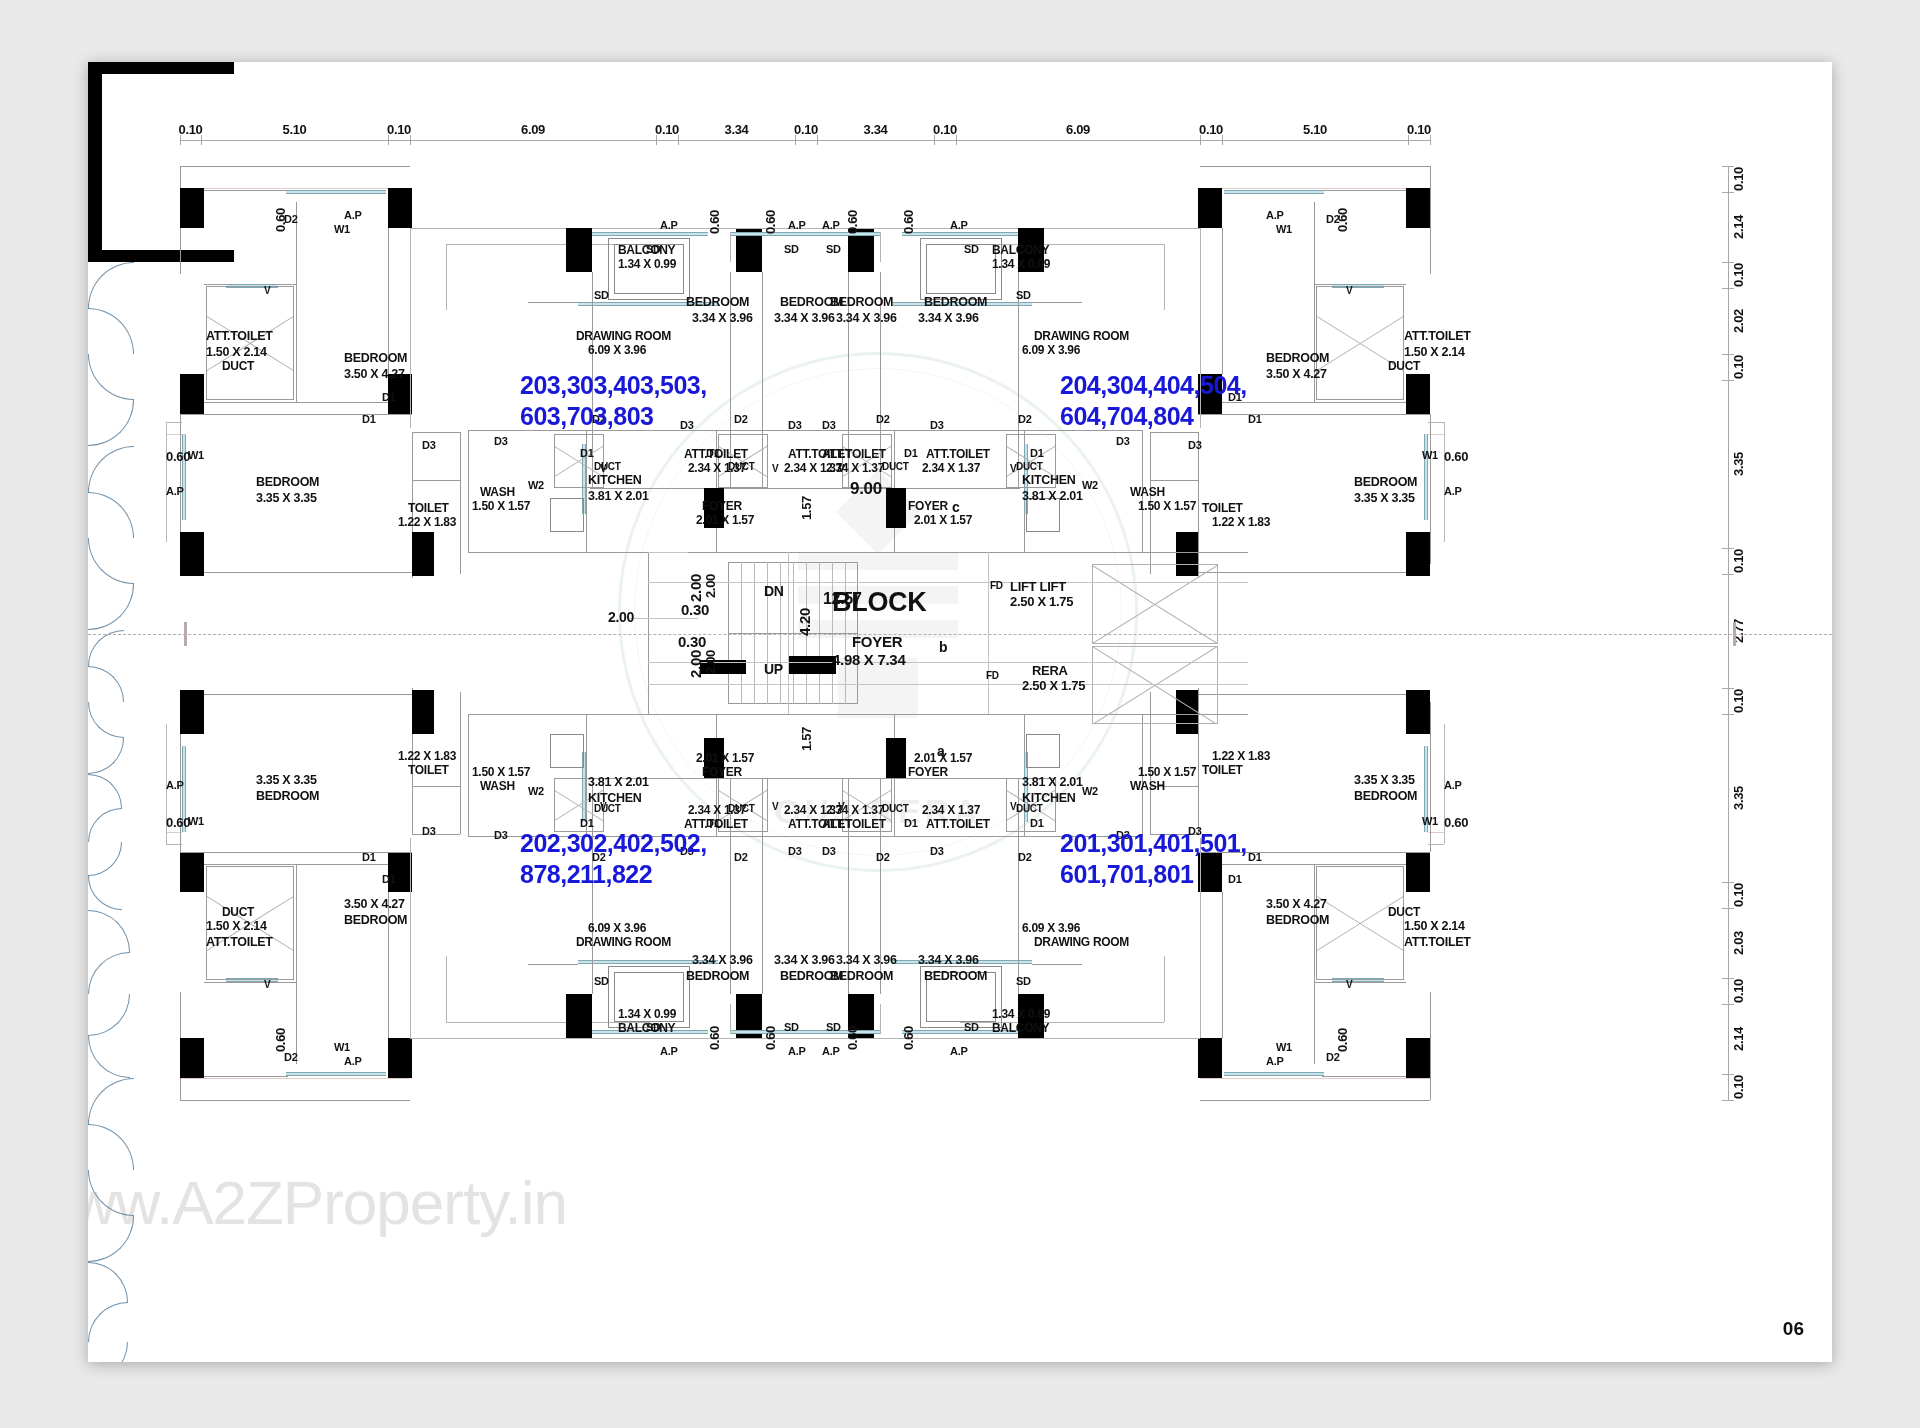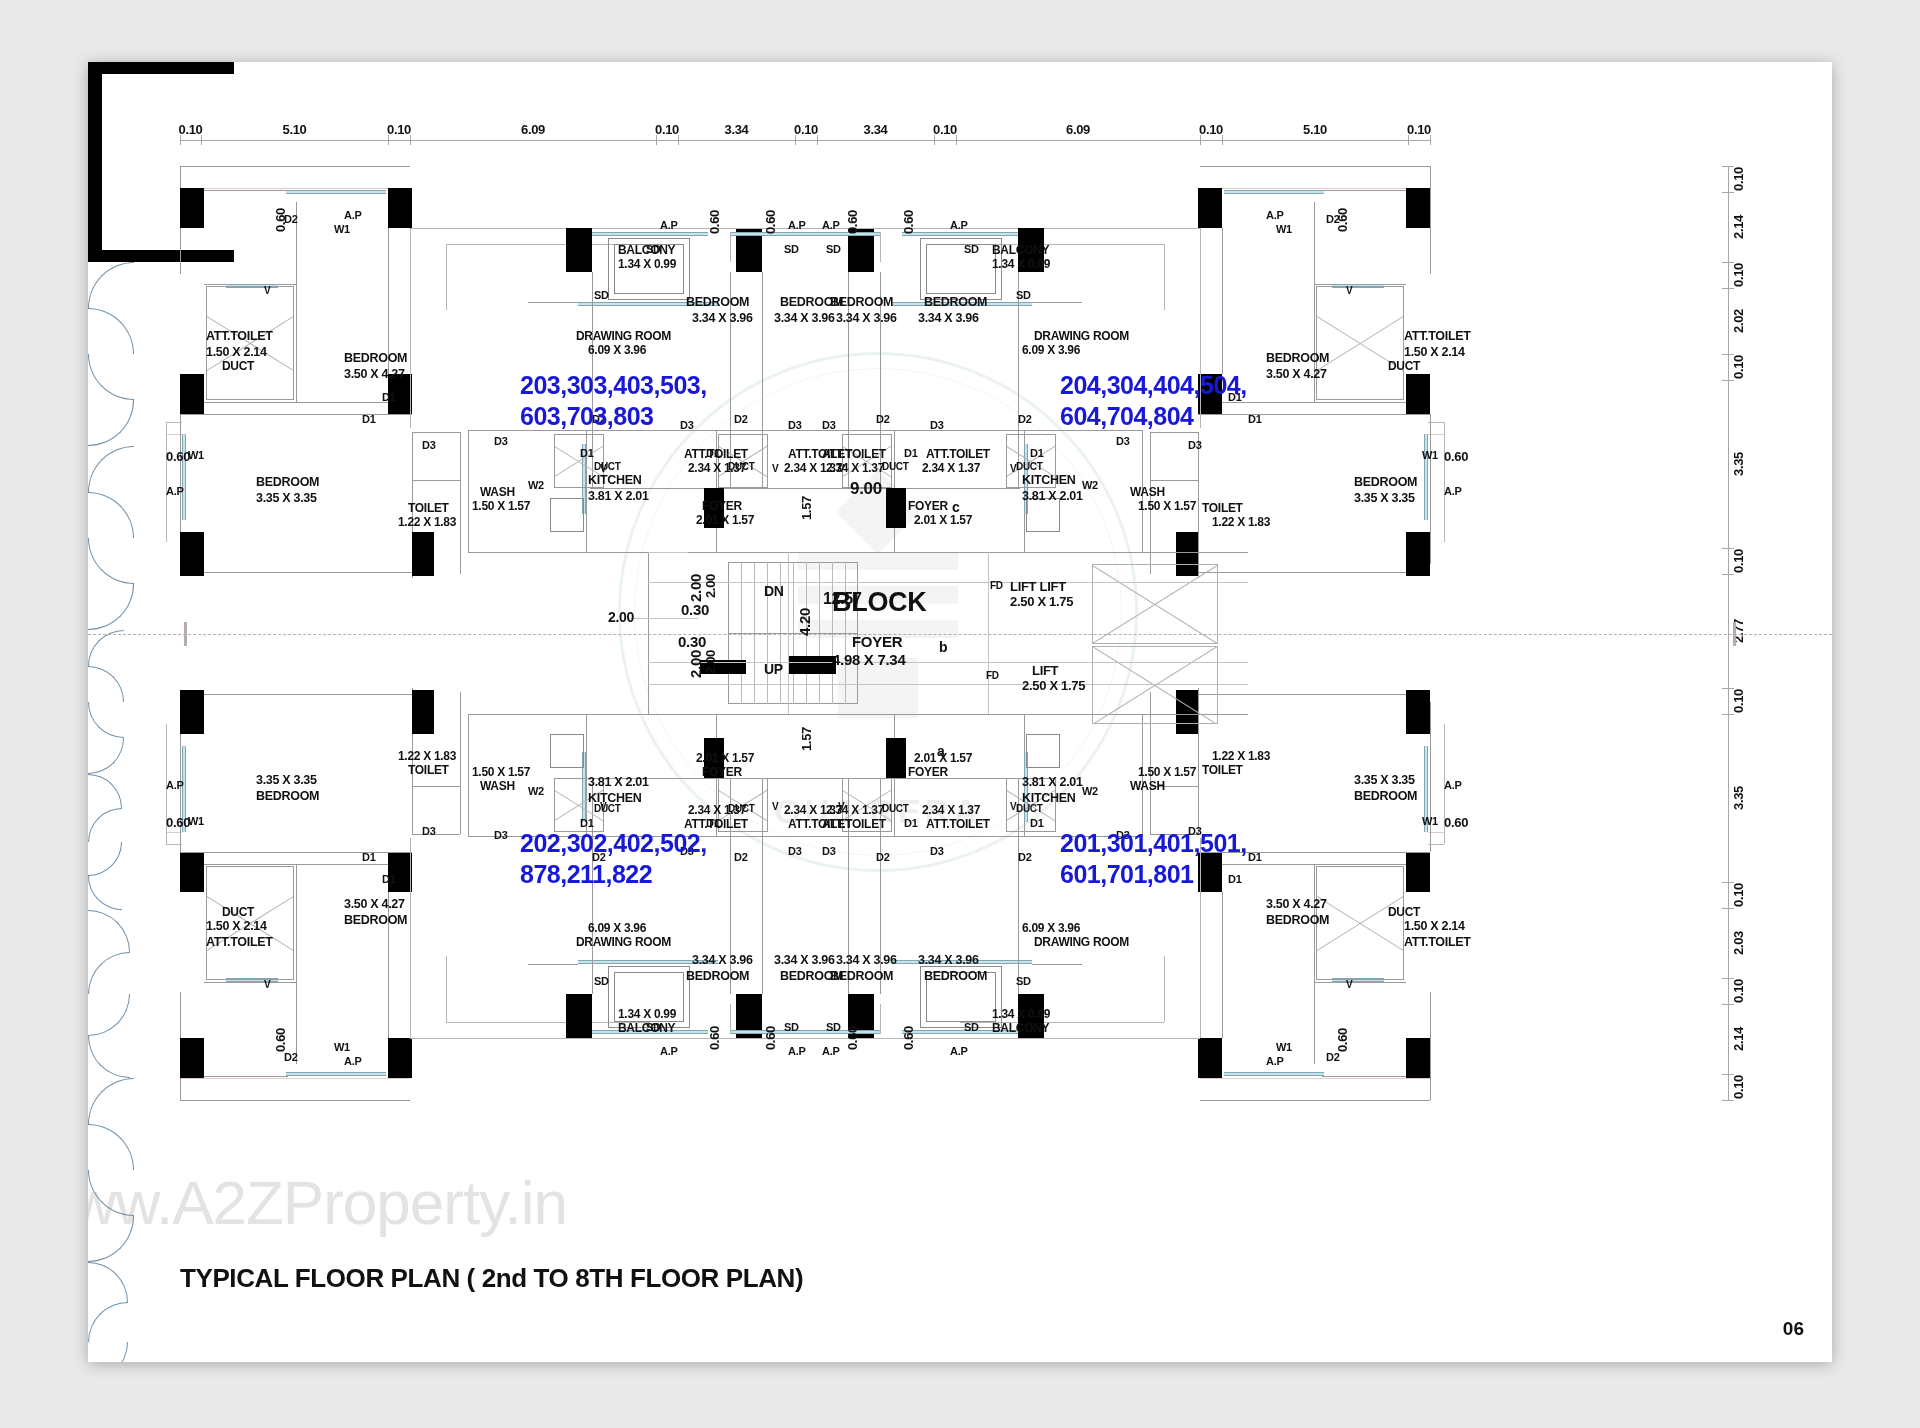--- a/index.html
+++ b/index.html
@@ -714,37 +714,36 @@
       <div class="t blue" style="left: 432px; top: 799px;">878,211,822</div>
       <div class="t blue" style="left: 972px; top: 768px;">201,301,401,501,</div>
       <div class="t blue" style="left: 972px; top: 799px;">601,701,801</div>
       <div class="t " style="left: 744px; top: 526px; font-size: 27px;">BLOCK</div>
       <div class="t " style="left: 764px; top: 572px; font-size: 15px;">FOYER</div>
       <div class="t " style="left: 744px; top: 590px; font-size: 15px;">4.98 X 7.34</div>
       <div class="t " style="left: 676px; top: 522px; font-size: 14px;">DN</div>
       <div class="t " style="left: 676px; top: 600px; font-size: 14px;">UP</div>
       <div class="t " style="left: 922px; top: 518px; font-size: 13px;">LIFT LIFT</div>
       <div class="t " style="left: 922px; top: 533px; font-size: 13px;">2.50 X 1.75</div>
-      <div class="t " style="left: 944px; top: 602px; font-size: 13px;">LIFT</div>
+      <div class="t " style="left: 944px; top: 602px; font-size: 13px;">RERA</div>
       <div class="t " style="left: 934px; top: 617px; font-size: 13px;">2.50 X 1.75</div>
       <div class="t tagsm" style="left: 902px; top: 519px;">FD</div>
       <div class="t tagsm" style="left: 898px; top: 609px;">FD</div>
       <div class="t " style="left: 864px; top: 438px; font-size: 14px;">c</div>
       <div class="t " style="left: 851px; top: 578px; font-size: 14px;">b</div>
       <div class="t " style="left: 849px; top: 682px; font-size: 14px;">a</div>
       <div class="t " style="left: 762px; top: 418px; font-size: 17px;">9.00</div>
       <div class="t dim" style="left: 712px; top: 434px; writing-mode: vertical-rl; transform: rotate(180deg);">1.57</div>
       <div class="t dim" style="left: 712px; top: 665px; writing-mode: vertical-rl; transform: rotate(180deg);">1.57</div>
       <div class="t " style="left: 735px; top: 528px; font-size: 16px;">12.57</div>
       <div class="t " style="left: 709px; top: 546px; writing-mode: vertical-rl; transform: rotate(180deg); font-size: 15px;">4.20</div>
       <div class="t " style="left: 600px; top: 512px; writing-mode: vertical-rl; transform: rotate(180deg); font-size: 15px;">2.00</div>
       <div class="t dim" style="left: 616px; top: 512px; writing-mode: vertical-rl; transform: rotate(180deg);">2.00</div>
       <div class="t " style="left: 593px; top: 540px; font-size: 15px;">0.30</div>
       <div class="t " style="left: 590px; top: 572px; font-size: 15px;">0.30</div>
       <div class="t " style="left: 600px; top: 588px; writing-mode: vertical-rl; transform: rotate(180deg); font-size: 15px;">2.00</div>
       <div class="t dim" style="left: 616px; top: 588px; writing-mode: vertical-rl; transform: rotate(180deg);">2.00</div>
       <div class="t " style="left: 520px; top: 548px; font-size: 14px;">2.00</div>
     </div>
 
-  <div id="title">TYPICAL FLOOR PLAN ( 2nd TO 8TH FLOOR PLAN)</div>
   <div id="pagenum">06</div>
 
 </div>
 
 </body></html>

